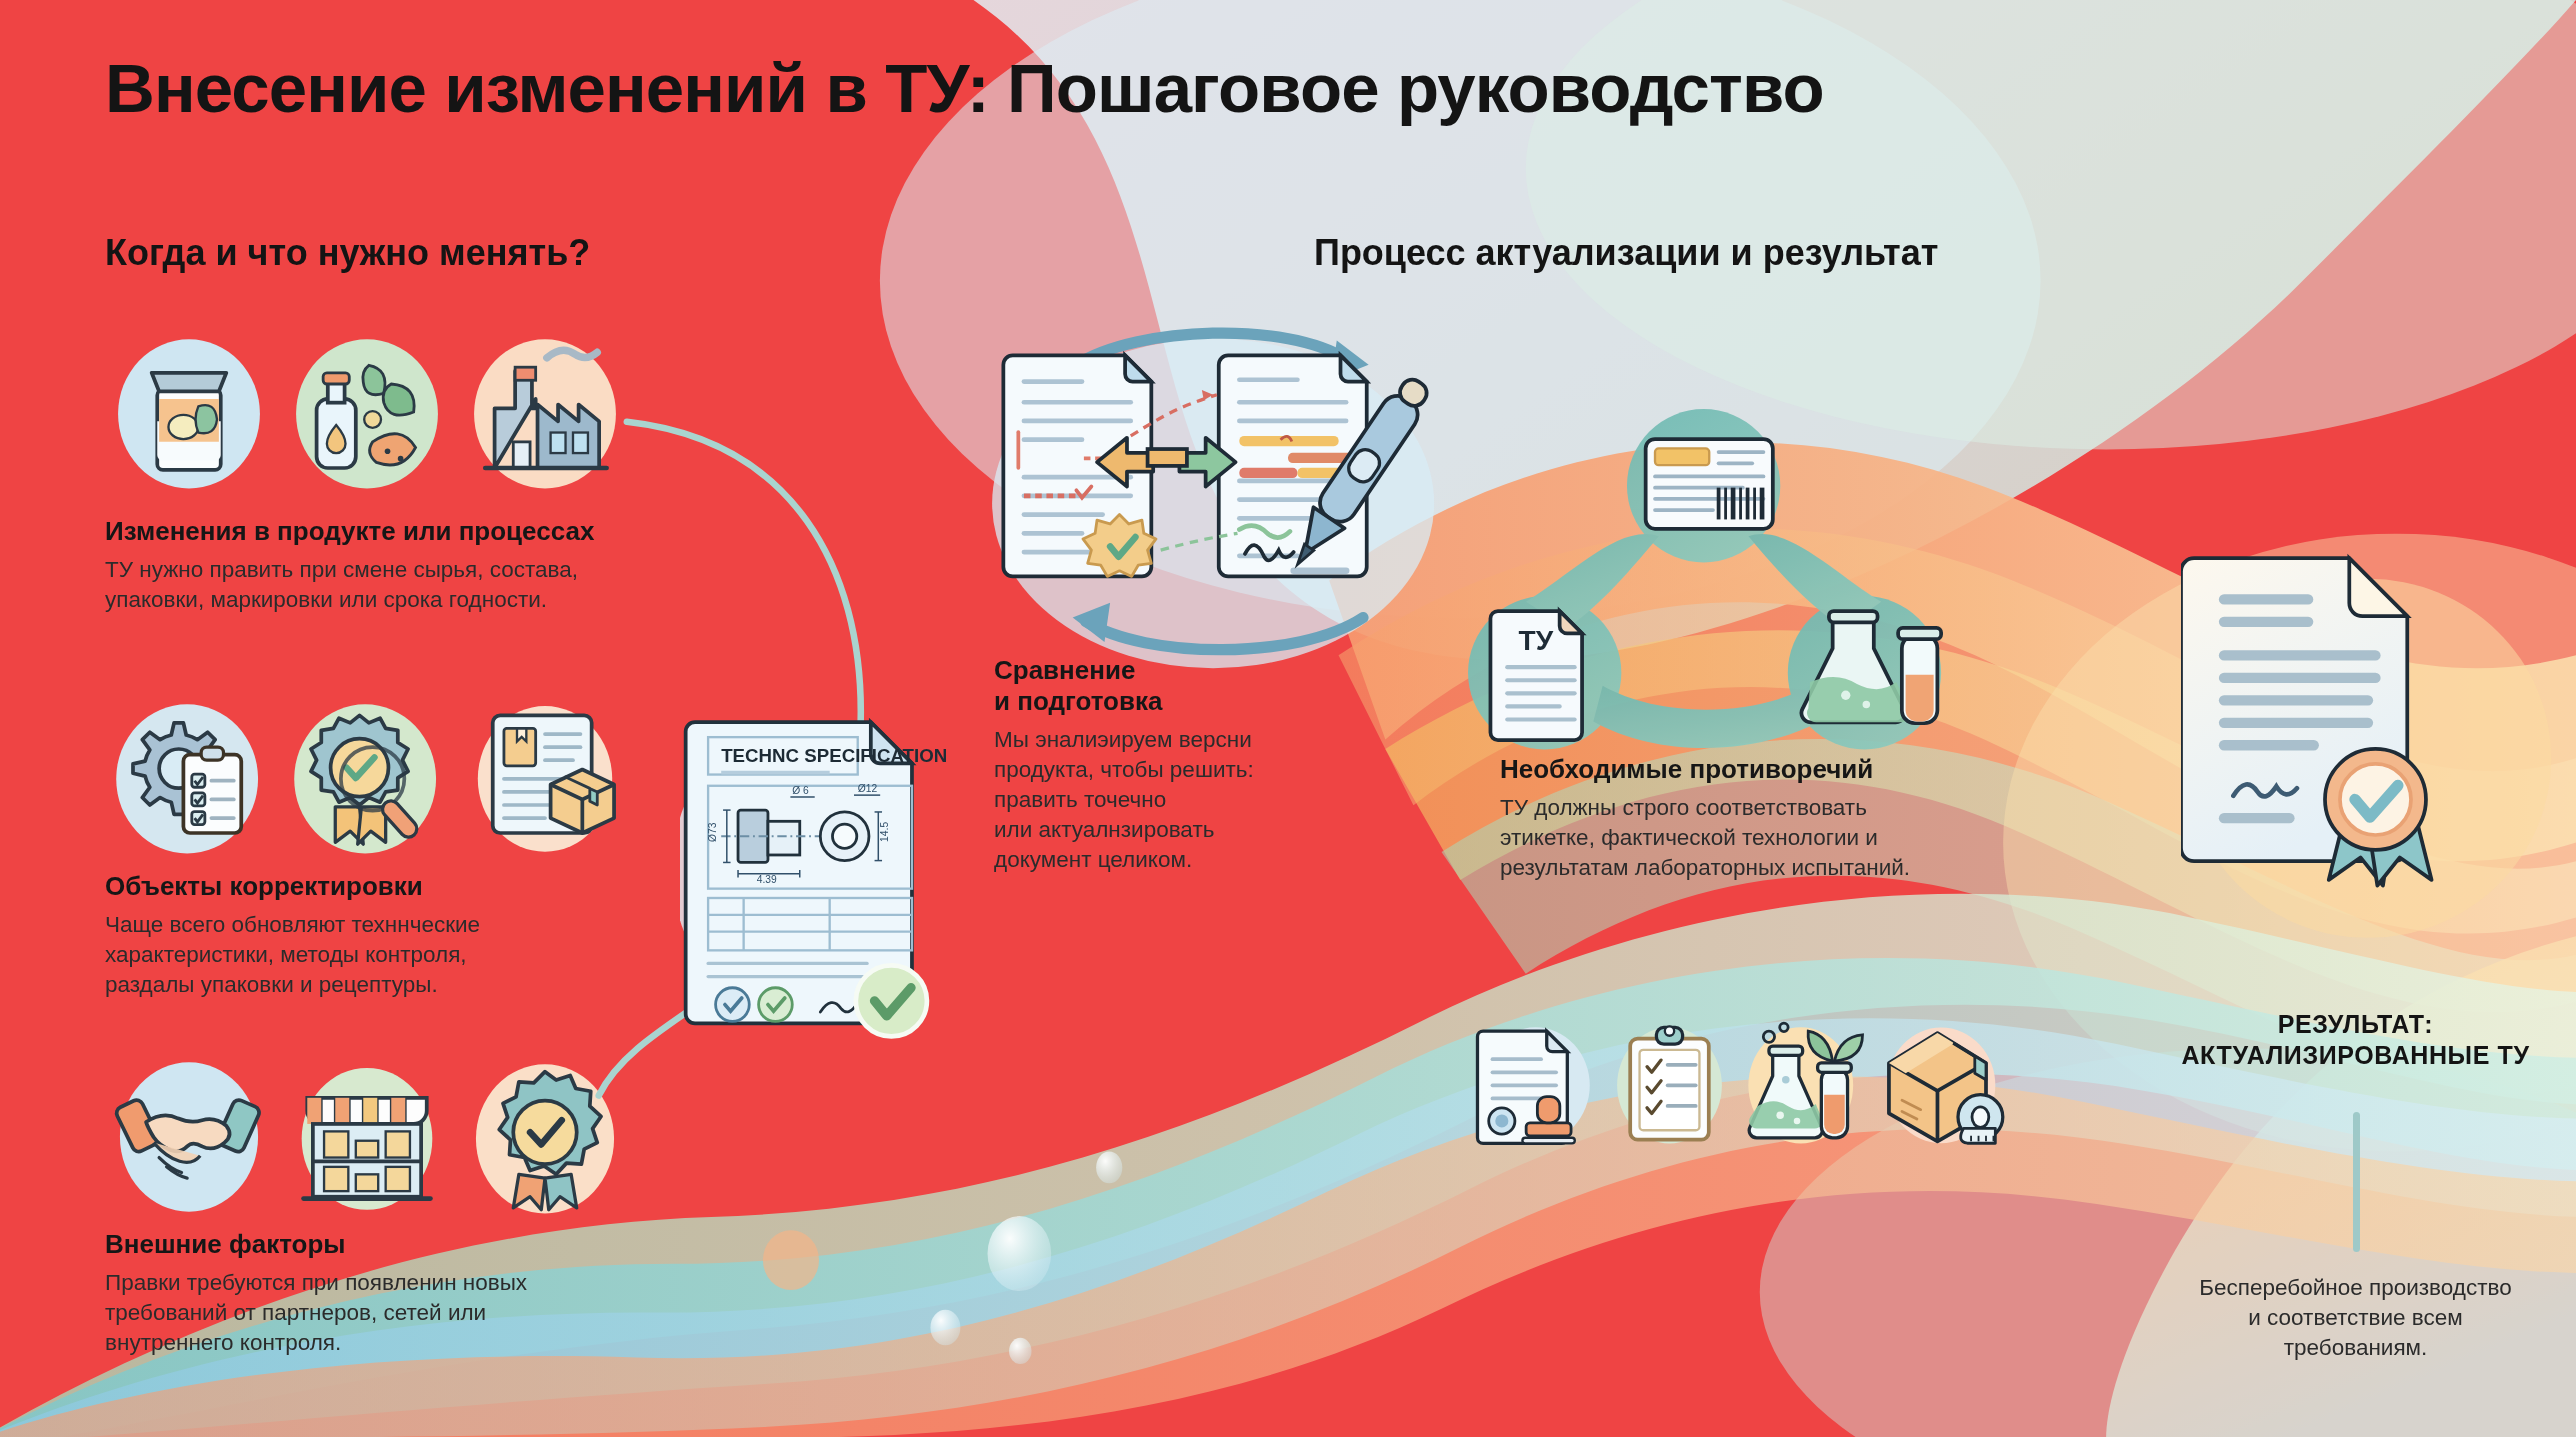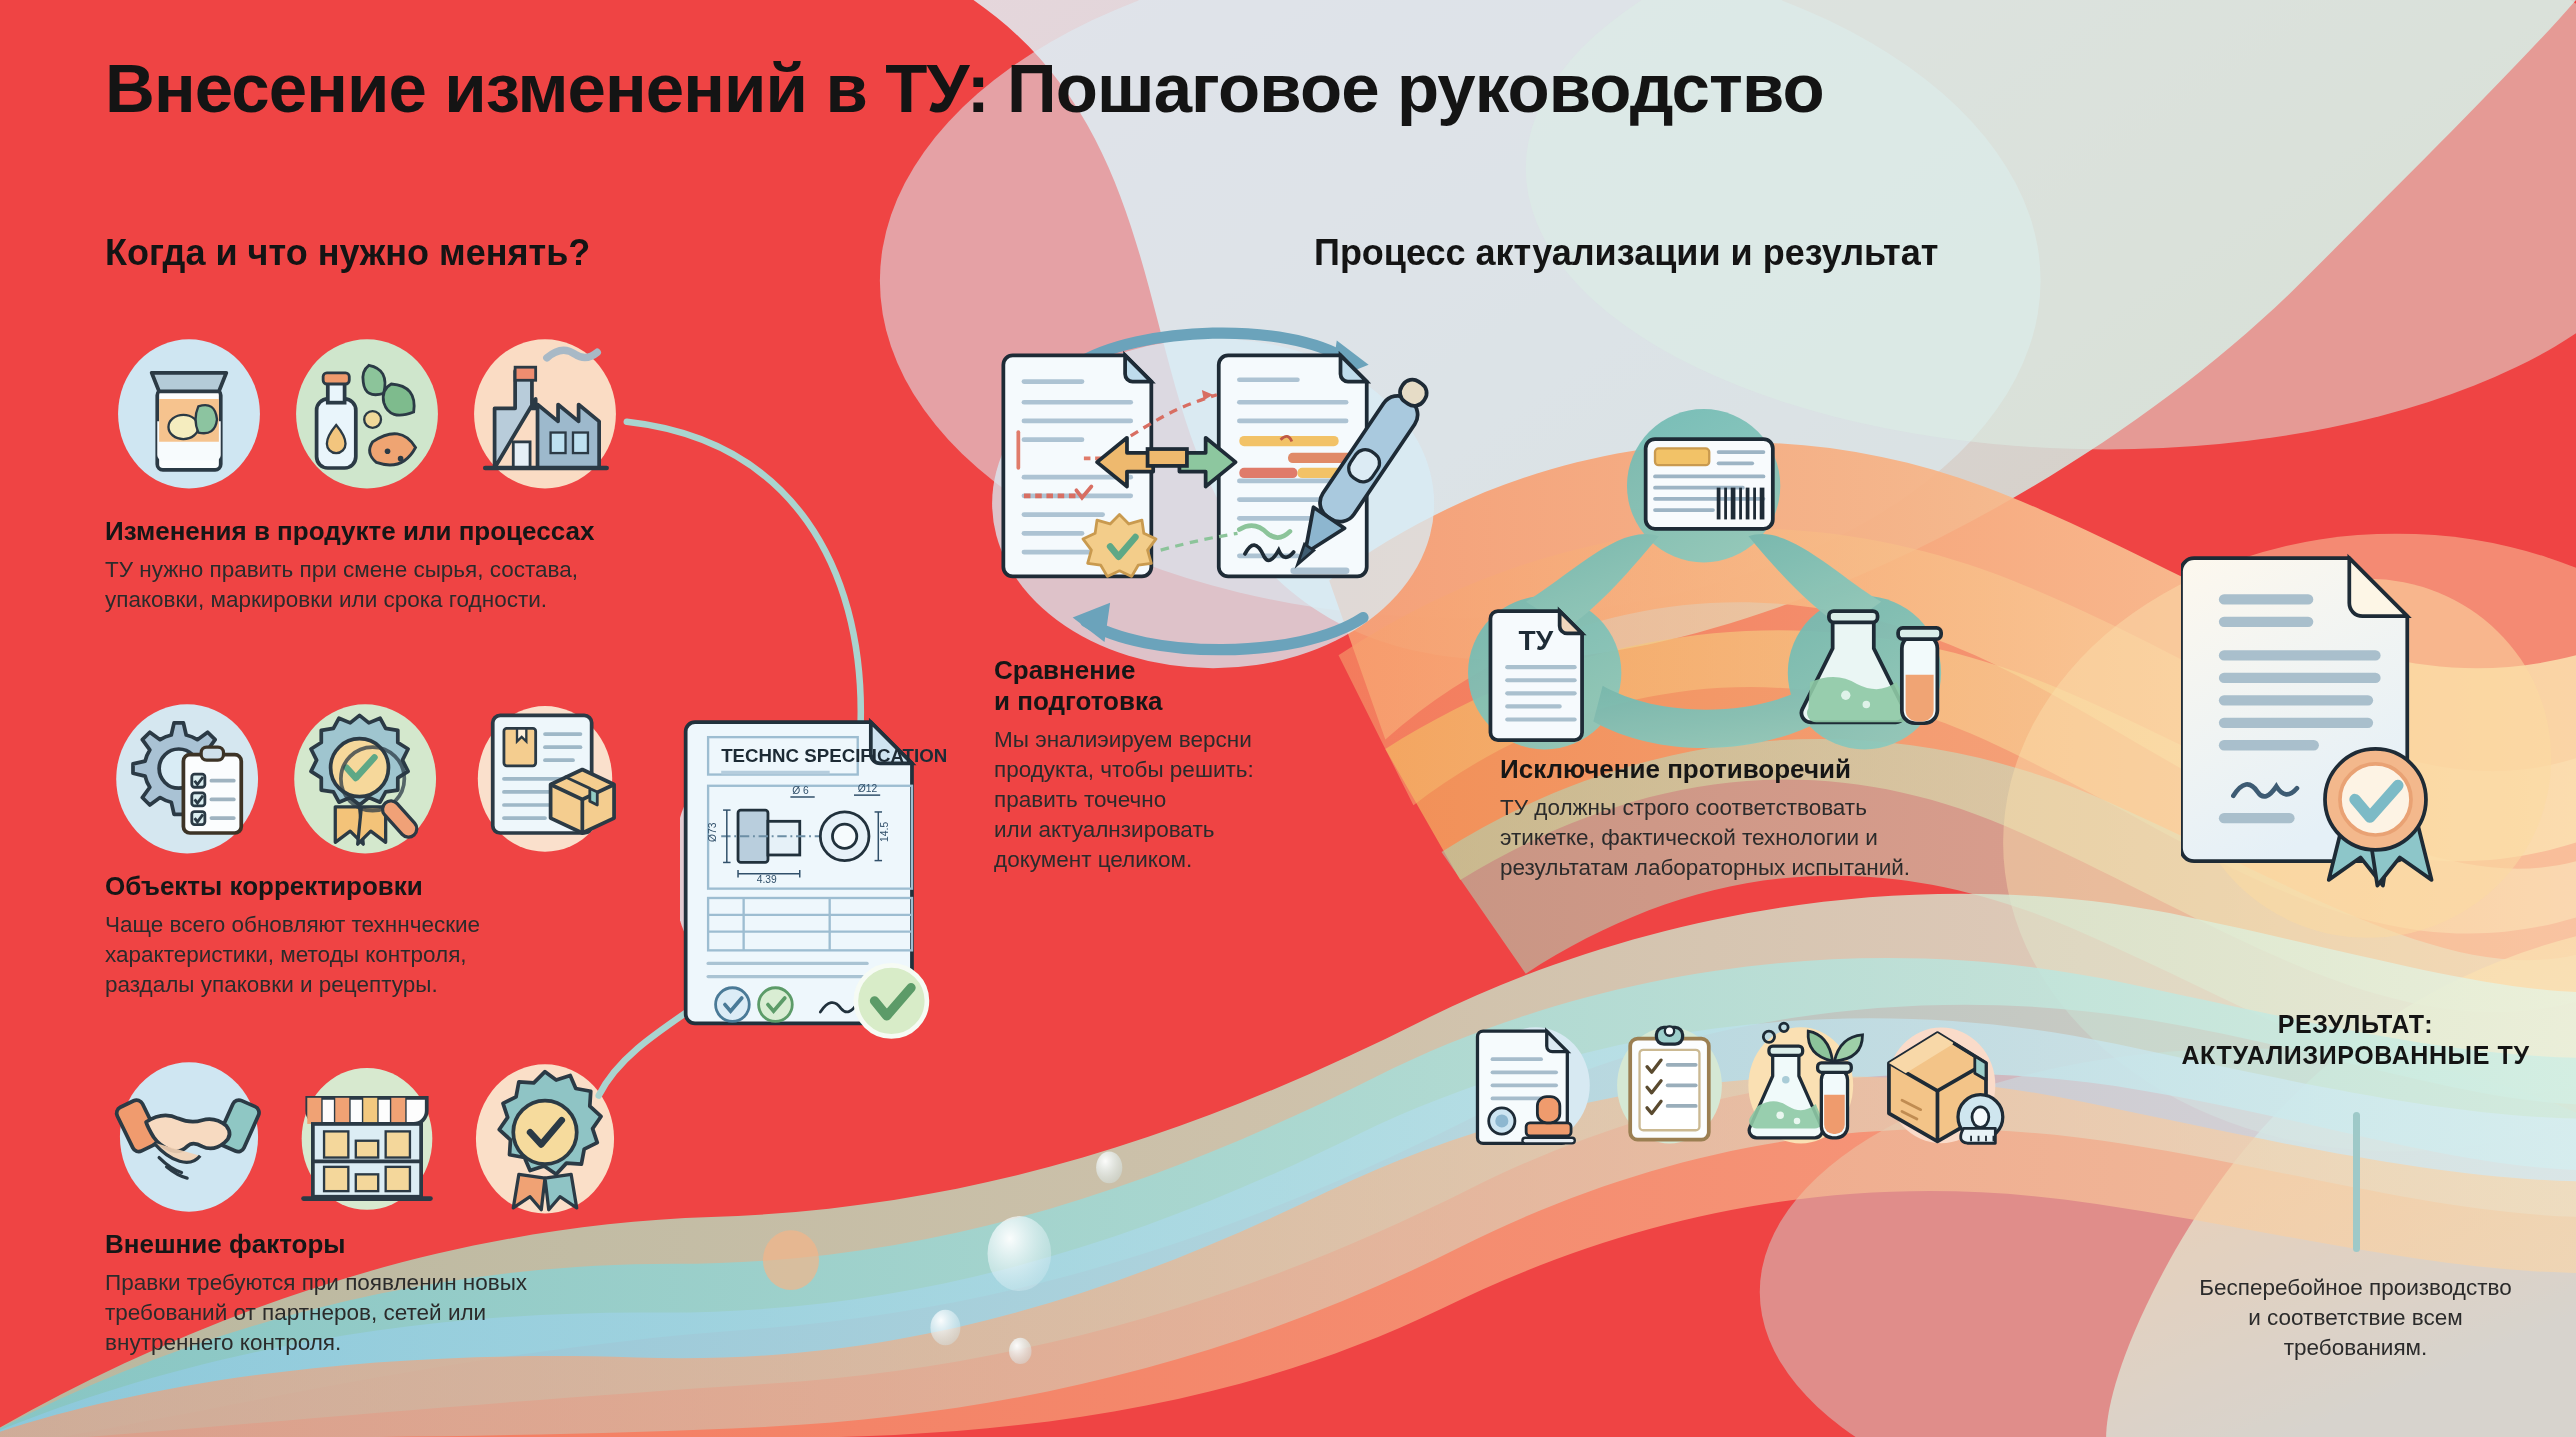--- a/index.html
+++ b/index.html
@@ -526,21 +526,21 @@
       <rect x="392" y="230" width="52" height="12" rx="5" fill="#dbeeea" stroke="#1e2b36" stroke-width="4"></rect>
       <circle cx="410" cy="320" r="5" fill="#e7f6ef" opacity="0.9"></circle>
       <circle cx="432" cy="330" r="4" fill="#e7f6ef" opacity="0.9"></circle>
       <rect x="470" y="256" width="38" height="94" rx="14" fill="#f2fafb" stroke="#1e2b36" stroke-width="4"></rect>
       <path d="M474,298 h30 v38 a12,12 0 0 1 -12,12 h-6 a12,12 0 0 1 -12,-12 z" fill="#f0a474"></path>
       <rect x="466" y="248" width="46" height="12" rx="5" fill="#dbeeea" stroke="#1e2b36" stroke-width="4"></rect>
     </svg>
   </div>
 
   <div class="block" style="left:1500px;top:754px;width:580px;">
-    <p class="blk-title">Исключение противоречий</p>
+    <p class="blk-title">Необходимые противоречий</p>
     <p class="blk-body">ТУ должны строго соответствовать
 этикетке, фактической технологии и
 результатам лабораторных испытаний.</p>
   </div>
 
   <div class="icon-badge" style="left:1470px;top:1018px;width:131px;height:131px;">
     <svg width="131" height="131" viewBox="0 0 140 140">
       <ellipse cx="70" cy="72" rx="58" ry="62" fill="#d7e9f2"></ellipse>
       <path d="M14,14 h68 l22,22 v92 a6,6 0 0 1 -6,6 h-84 a6,6 0 0 1 -6,-6 v-108 a6,6 0 0 1 6,-6 z" fill="#f6fbfd" stroke="#1e2b36" stroke-width="3.5"></path>
       <path d="M82,14 v16 a6,6 0 0 0 6,6 h16 z" fill="#dceaf3" stroke="#1e2b36" stroke-width="3.5"></path>

